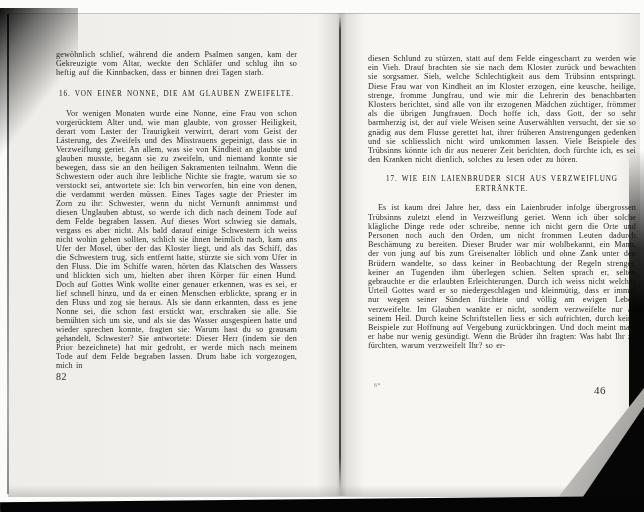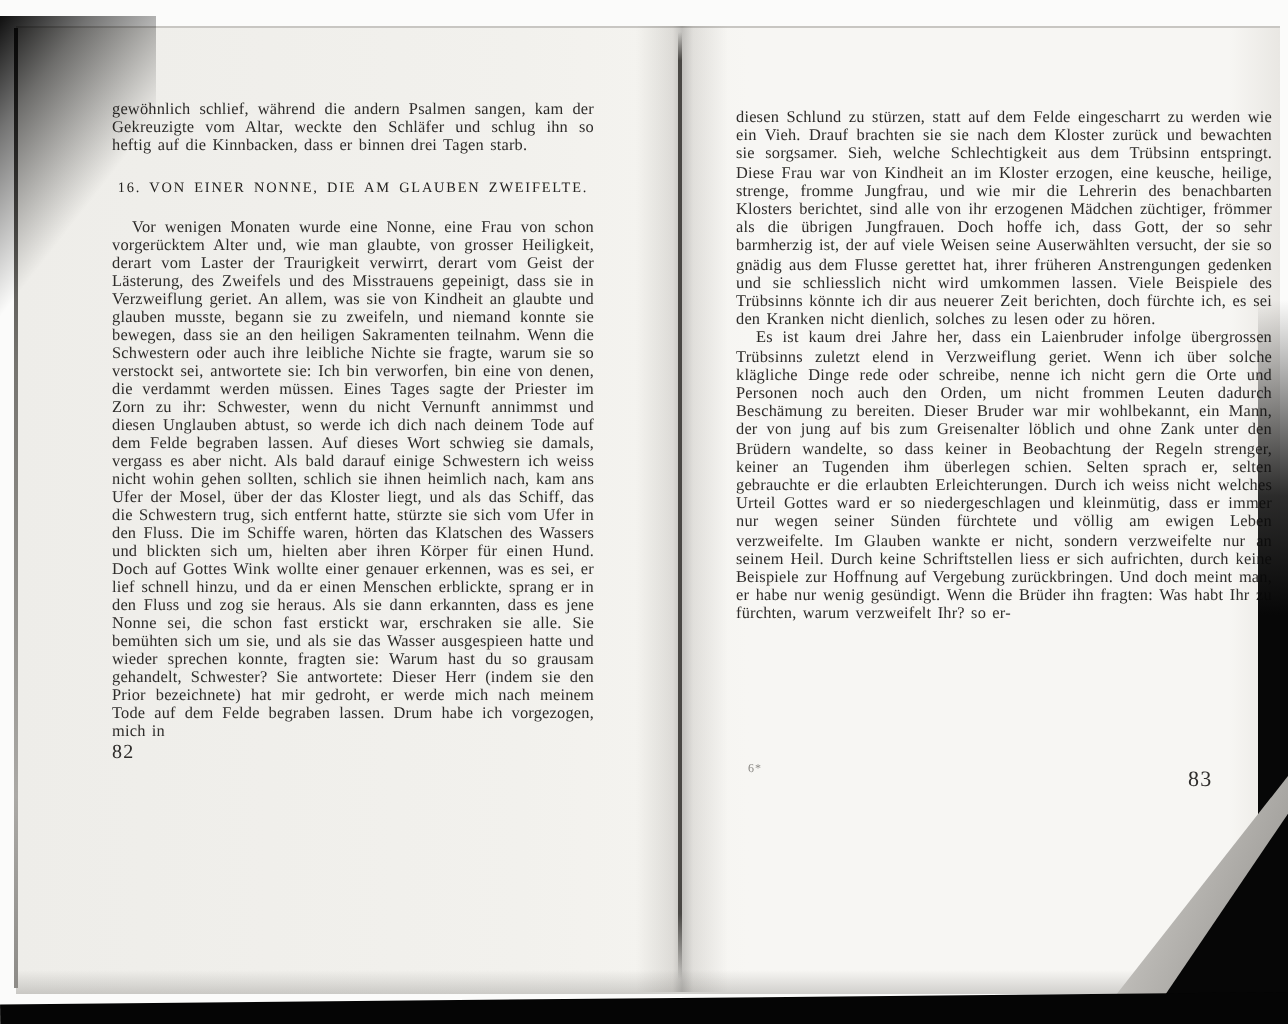--- a/index.html
+++ b/index.html
@@ -93,24 +93,25 @@
 
   <div class="textblock left-text">
     <p>gewöhnlich schlief, während die andern Psalmen sangen, kam der Gekreuzigte vom Altar, weckte den Schläfer und schlug ihn so heftig auf die Kinnbacken, dass er binnen drei Tagen starb.</p>
     <h2 class="chapter">16. VON EINER NONNE, DIE AM GLAUBEN ZWEIFELTE.</h2>
     <p class="indent">Vor wenigen Monaten wurde eine Nonne, eine Frau von schon vorgerücktem Alter und, wie man glaubte, von grosser Heiligkeit, derart vom Laster der Traurigkeit verwirrt, derart vom Geist der Lästerung, des Zweifels und des Misstrauens gepeinigt, dass sie in Verzweiflung geriet. An allem, was sie von Kindheit an glaubte und glauben musste, begann sie zu zweifeln, und niemand konnte sie bewegen, dass sie an den heiligen Sakramenten teilnahm. Wenn die Schwestern oder auch ihre leibliche Nichte sie fragte, warum sie so verstockt sei, antwortete sie: Ich bin verworfen, bin eine von denen, die verdammt werden müssen. Eines Tages sagte der Priester im Zorn zu ihr: Schwester, wenn du nicht Vernunft annimmst und diesen Unglauben abtust, so werde ich dich nach deinem Tode auf dem Felde begraben lassen. Auf dieses Wort schwieg sie damals, vergass es aber nicht. Als bald darauf einige Schwestern ich weiss nicht wohin gehen sollten, schlich sie ihnen heimlich nach, kam ans Ufer der Mosel, über der das Kloster liegt, und als das Schiff, das die Schwestern trug, sich entfernt hatte, stürzte sie sich vom Ufer in den Fluss. Die im Schiffe waren, hörten das Klatschen des Wassers und blickten sich um, hielten aber ihren Körper für einen Hund. Doch auf Gottes Wink wollte einer genauer erkennen, was es sei, er lief schnell hinzu, und da er einen Menschen erblickte, sprang er in den Fluss und zog sie heraus. Als sie dann erkannten, dass es jene Nonne sei, die schon fast erstickt war, erschraken sie alle. Sie bemühten sich um sie, und als sie das Wasser ausgespieen hatte und wieder sprechen konnte, fragten sie: Warum hast du so grausam gehandelt, Schwester? Sie antwortete: Dieser Herr (indem sie den Prior bezeichnete) hat mir gedroht, er werde mich nach meinem Tode auf dem Felde begraben lassen. Drum habe ich vorgezogen, mich in</p>
   </div>
   <div class="pagenum pagenum-left">82</div>
 
   <div class="textblock right-text">
     <p>diesen Schlund zu stürzen, statt auf dem Felde eingescharrt zu werden wie ein Vieh. Drauf brachten sie sie nach dem Kloster zurück und bewachten sie sorgsamer. Sieh, welche Schlechtigkeit aus dem Trübsinn entspringt. Diese Frau war von Kindheit an im Kloster erzogen, eine keusche, heilige, strenge, fromme Jungfrau, und wie mir die Lehrerin des benachbarten Klosters berichtet, sind alle von ihr erzogenen Mädchen züchtiger, frömmer als die übrigen Jungfrauen. Doch hoffe ich, dass Gott, der so sehr barmherzig ist, der auf viele Weisen seine Auserwählten versucht, der sie so gnädig aus dem Flusse gerettet hat, ihrer früheren Anstrengungen gedenken und sie schliesslich nicht wird umkommen lassen. Viele Beispiele des Trübsinns könnte ich dir aus neuerer Zeit berichten, doch fürchte ich, es sei den Kranken nicht dienlich, solches zu lesen oder zu hören.</p>
+    <h2 class="chapter">17. WIE EIN LAIENBRUDER SICH AUS VERZWEIFLUNG ERTRÄNKTE.</h2>
     <p class="indent">Es ist kaum drei Jahre her, dass ein Laienbruder infolge übergrossen Trübsinns zuletzt elend in Verzweiflung geriet. Wenn ich über solche klägliche Dinge rede oder schreibe, nenne ich nicht gern die Orte und Personen noch auch den Orden, um nicht frommen Leuten dadurch Beschämung zu bereiten. Dieser Bruder war mir wohlbekannt, ein Mann, der von jung auf bis zum Greisenalter löblich und ohne Zank unter den Brüdern wandelte, so dass keiner in Beobachtung der Regeln strenger, keiner an Tugenden ihm überlegen schien. Selten sprach er, selten gebrauchte er die erlaubten Erleichterungen. Durch ich weiss nicht welches Urteil Gottes ward er so niedergeschlagen und kleinmütig, dass er immer nur wegen seiner Sünden fürchtete und völlig am ewigen Leben verzweifelte. Im Glauben wankte er nicht, sondern verzweifelte nur an seinem Heil. Durch keine Schriftstellen liess er sich aufrichten, durch keine Beispiele zur Hoffnung auf Vergebung zurückbringen. Und doch meint man, er habe nur wenig gesündigt. Wenn die Brüder ihn fragten: Was habt Ihr zu fürchten, warum verzweifelt Ihr? so er-</p>
   </div>
   <div class="signature">6*</div>
-  <div class="pagenum pagenum-right">83</div>
+  <div class="pagenum pagenum-right">46</div>
 
   <div class="corner-shadow-tl"></div>
   <div class="right-backdrop"></div>
   <div class="fore-edge-wedge"></div>
   <div class="corner-black-br"></div>
   <div class="bottom-band"></div>
 
 </div>
 
 </body></html>

